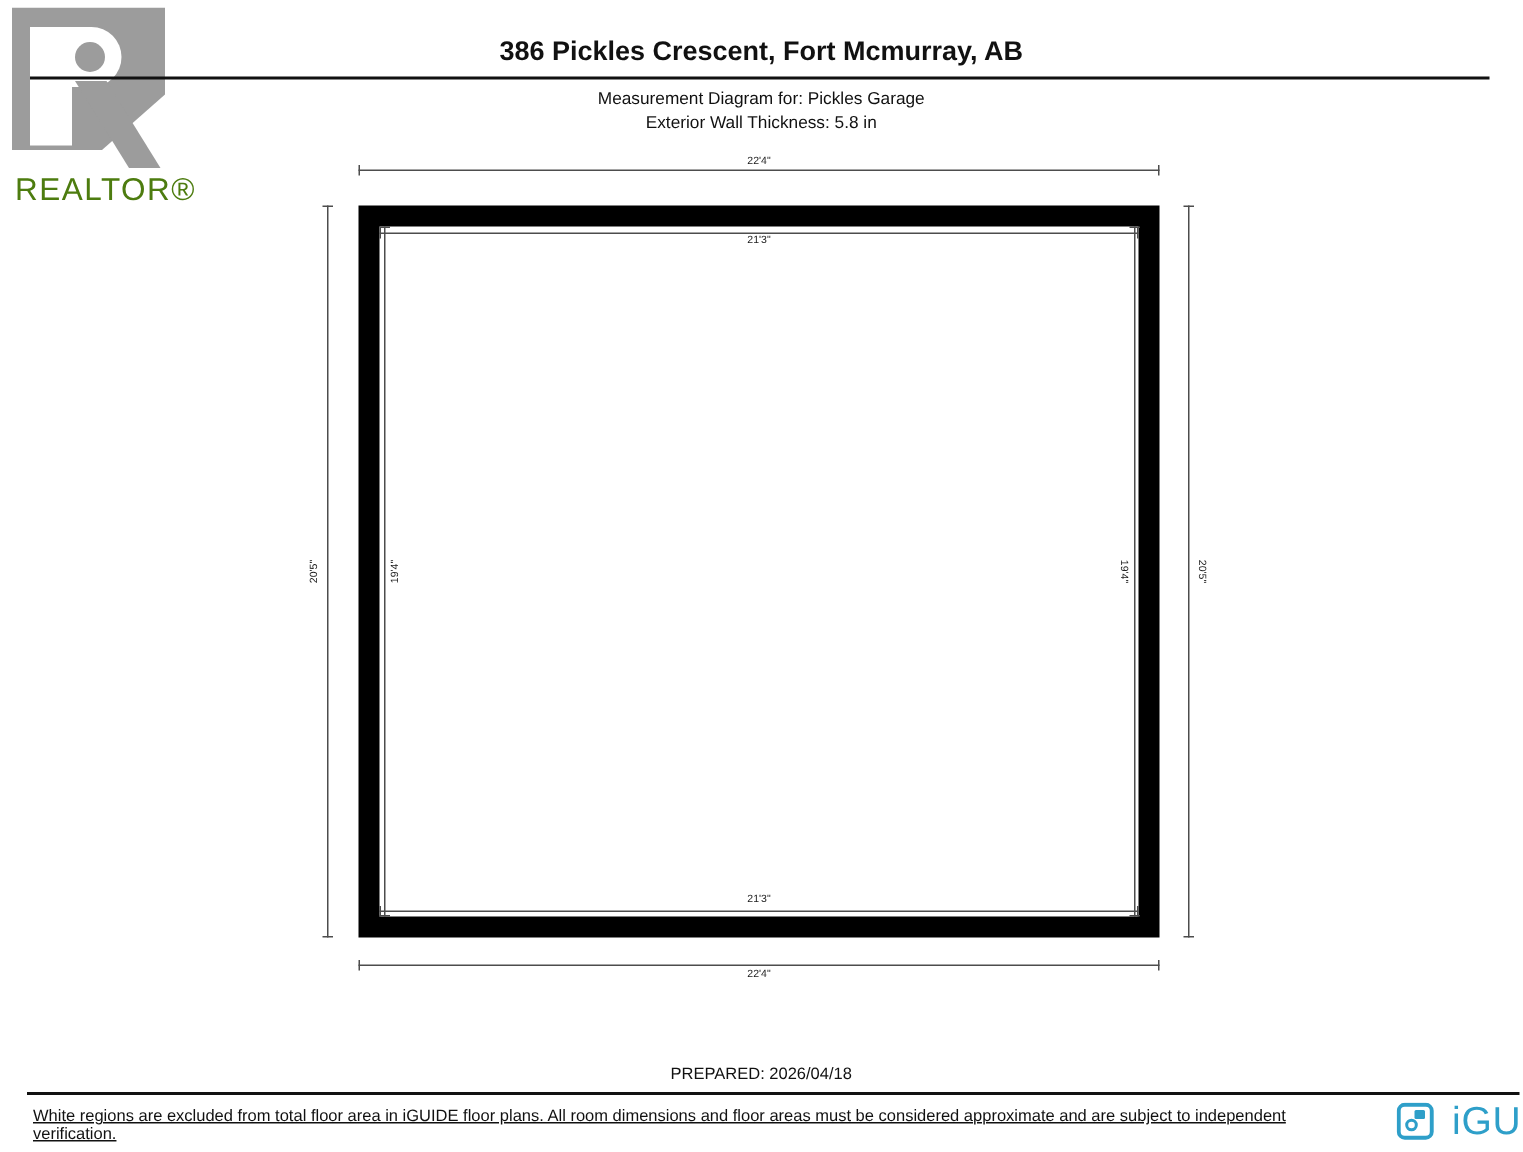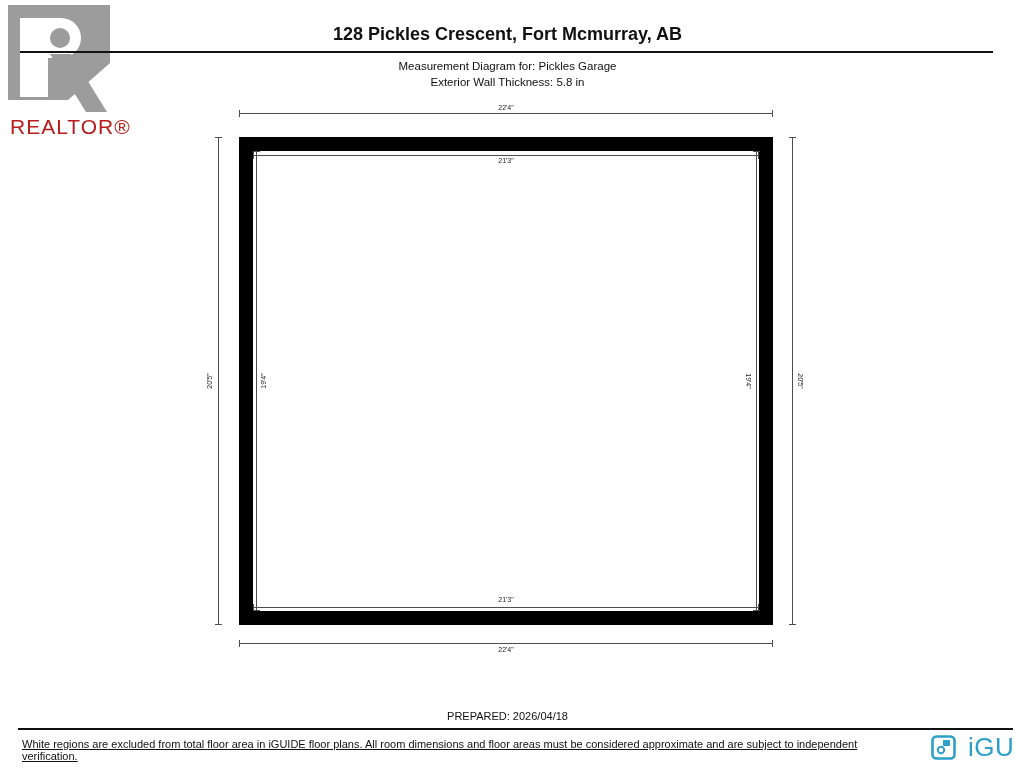--- a/index.html
+++ b/index.html
@@ -7,21 +7,21 @@
     width:1015px;height:768px;position:relative;background:#ffffff;
     font-family:"Liberation Sans","DejaVu Sans",sans-serif;color:#111;
     overflow:hidden;
   }
   .abs{position:absolute;}
 
   
   .realtor-logo{left:8px;top:5px;width:102px;height:112px;z-index:1;}
   .realtor-text{
     left:2px;top:110px;width:130px;font-size:21px;letter-spacing:1px;
-    color:#b91c1c;font-weight:400;z-index:1;
+    color:#4d7c0f;font-weight:400;z-index:1;
   }
   .title-rule{left:20px;top:51px;width:973px;height:2px;background:#111;z-index:3;}
   .page-title{
     left:0;right:0;top:24px;text-align:center;font-size:18px;font-weight:bold;
     margin:0;z-index:2;
   }
   .subtitle{left:0;right:0;text-align:center;font-size:11.5px;}
   .subtitle1{top:60px;}
   .subtitle2{top:76px;}
 
@@ -86,21 +86,21 @@
     <polygon points="60,95 102,58 102,95" fill="#ffffff"></polygon>
     <rect x="12" y="13" width="28" height="79" fill="#ffffff"></rect>
     <path d="M40,13 h13 a20,20 0 0 1 0 40 h-13 z" fill="#ffffff"></path>
     <circle cx="52" cy="33" r="10" fill="#9c9c9c"></circle>
     <polygon points="42,49 63,49 99,107 78,107" fill="#9c9c9c"></polygon>
   </svg>
   <div class="abs realtor-text">REALTOR®</div>
 </div>
 
 <div class="abs title-rule"></div>
-<h1 class="abs page-title">128 Pickles Crescent, Fort Mcmurray, AB</h1>
+<h1 class="abs page-title">386 Pickles Crescent, Fort Mcmurray, AB</h1>
 <div class="abs subtitle subtitle1">Measurement Diagram for: Pickles Garage</div>
 <div class="abs subtitle subtitle2">Exterior Wall Thickness: 5.8 in</div>
 
 <div>
   <div class="abs wall"></div>
 
   <div class="abs dim h dim-top-outer"></div>
   <div class="abs dim h dim-bottom-outer"></div>
   <div class="abs dim v dim-left-outer"></div>
   <div class="abs dim v dim-right-outer"></div>

